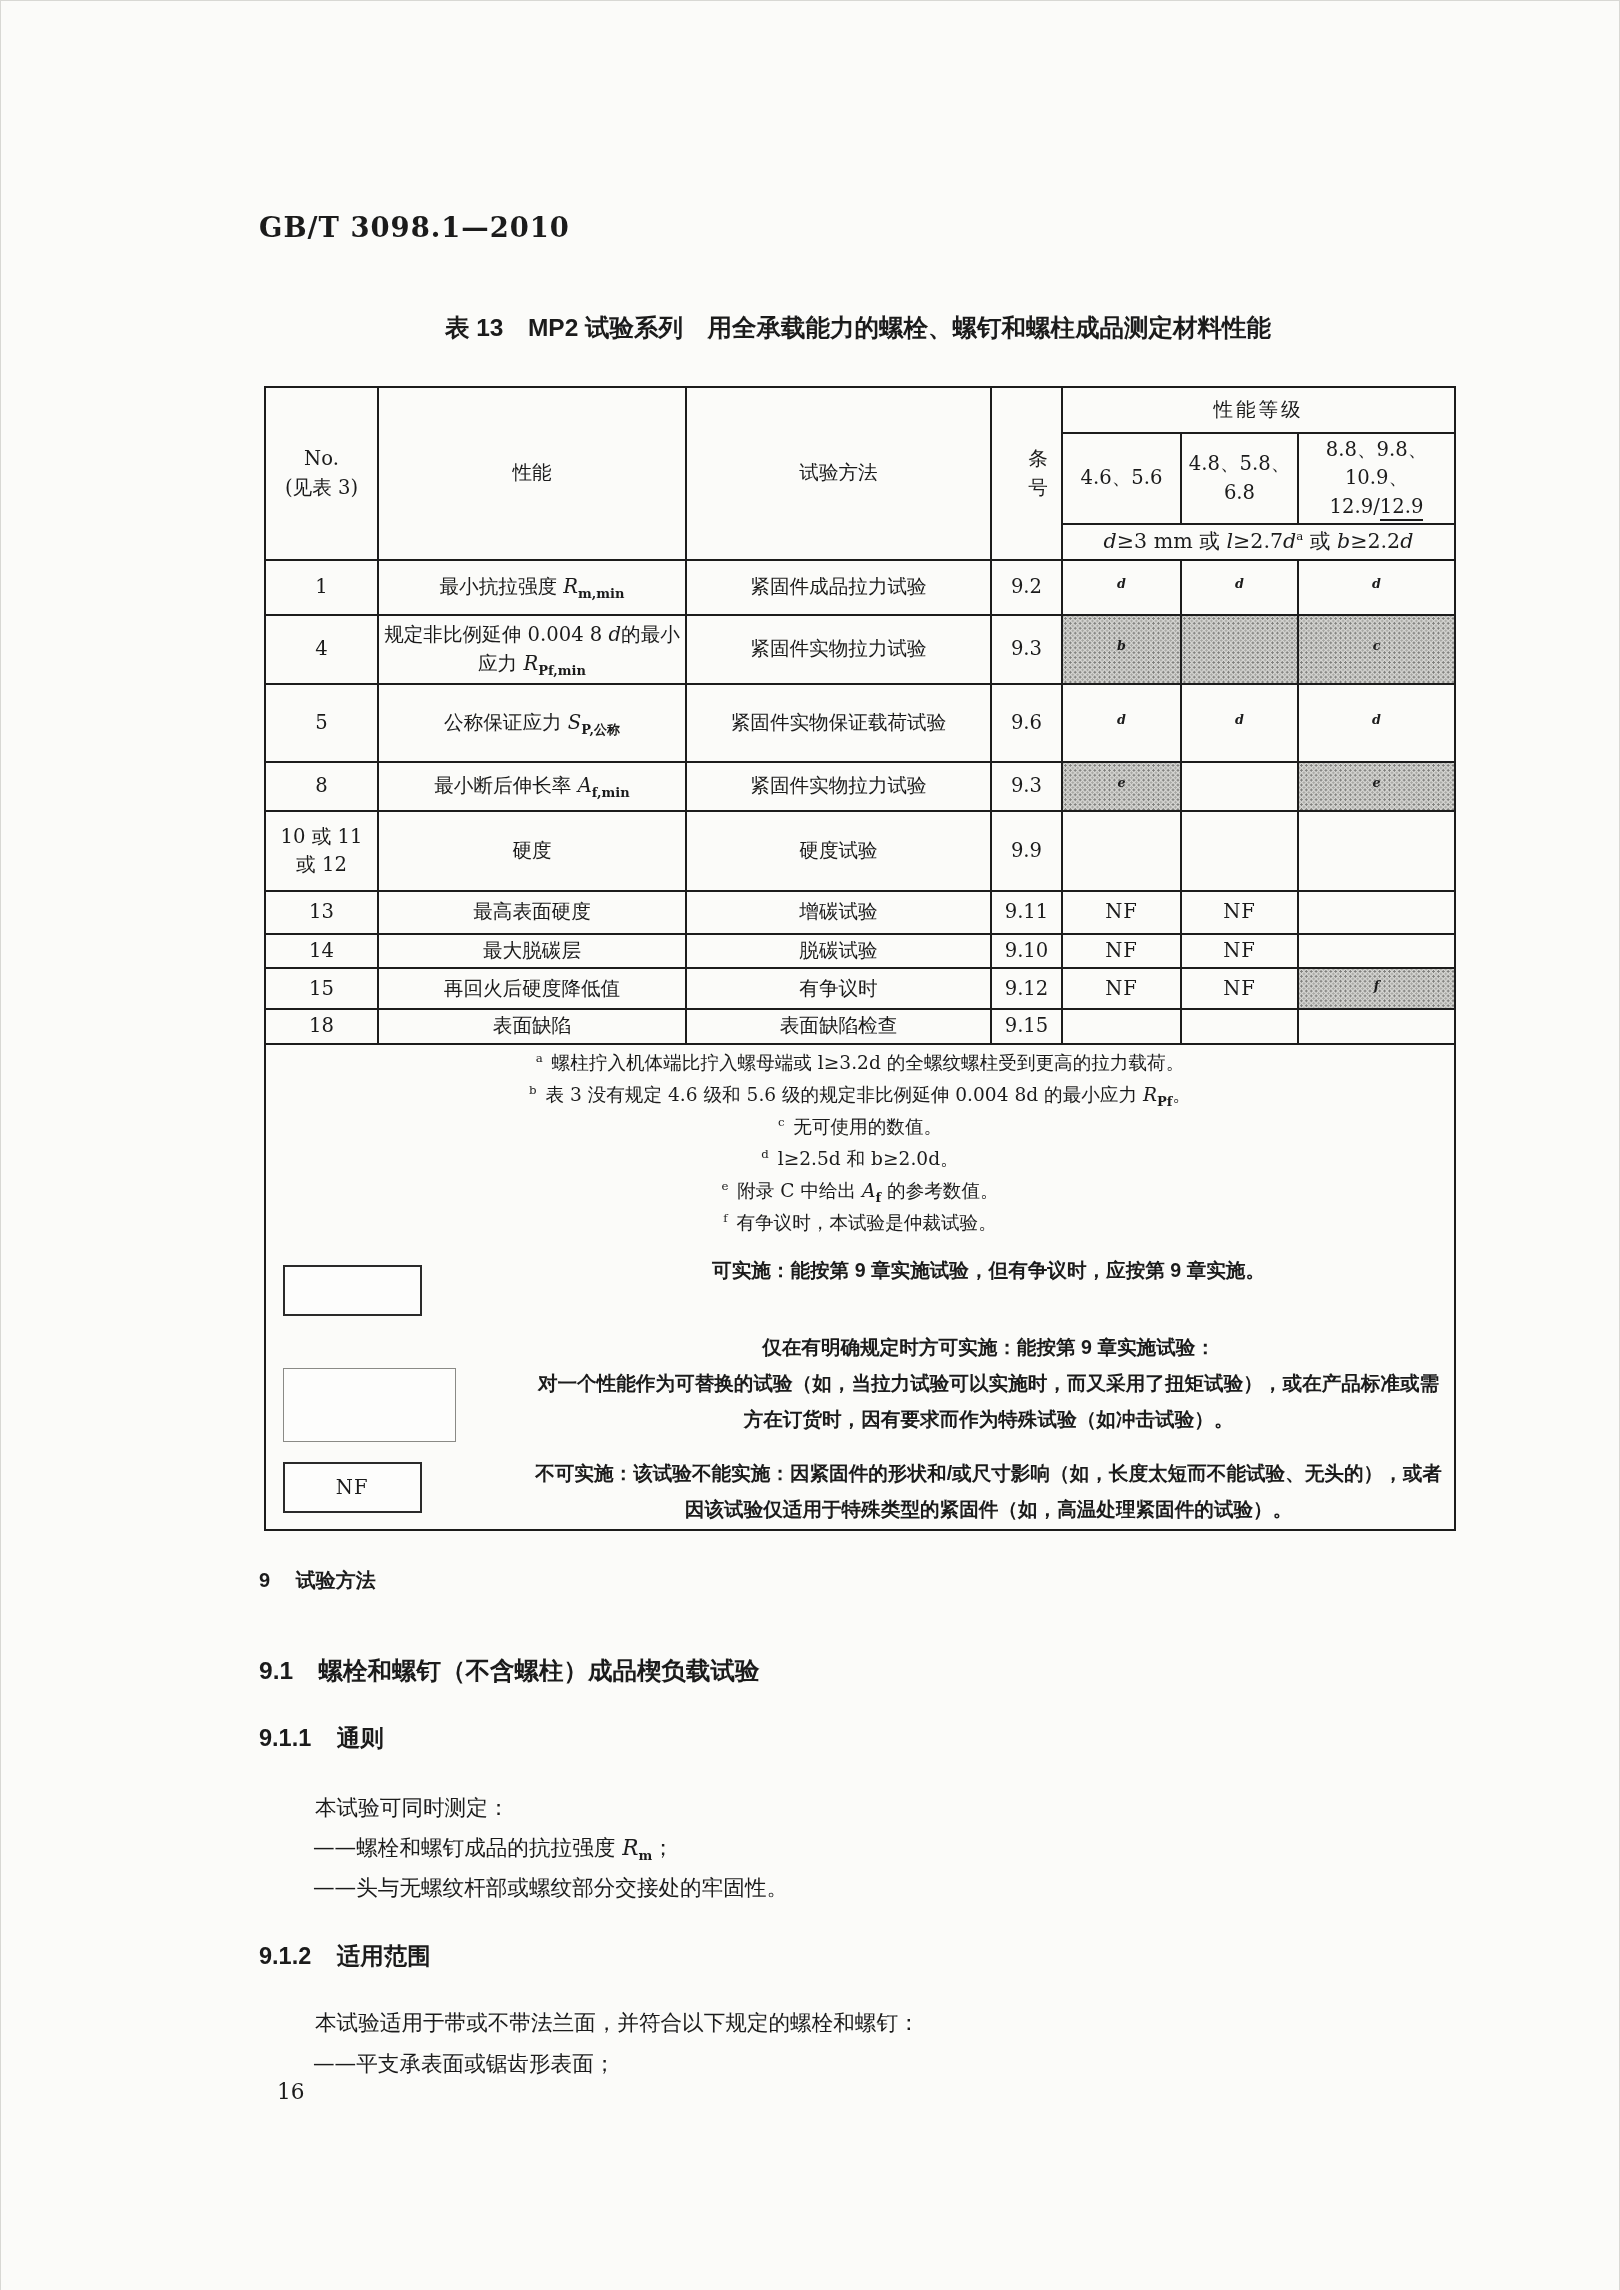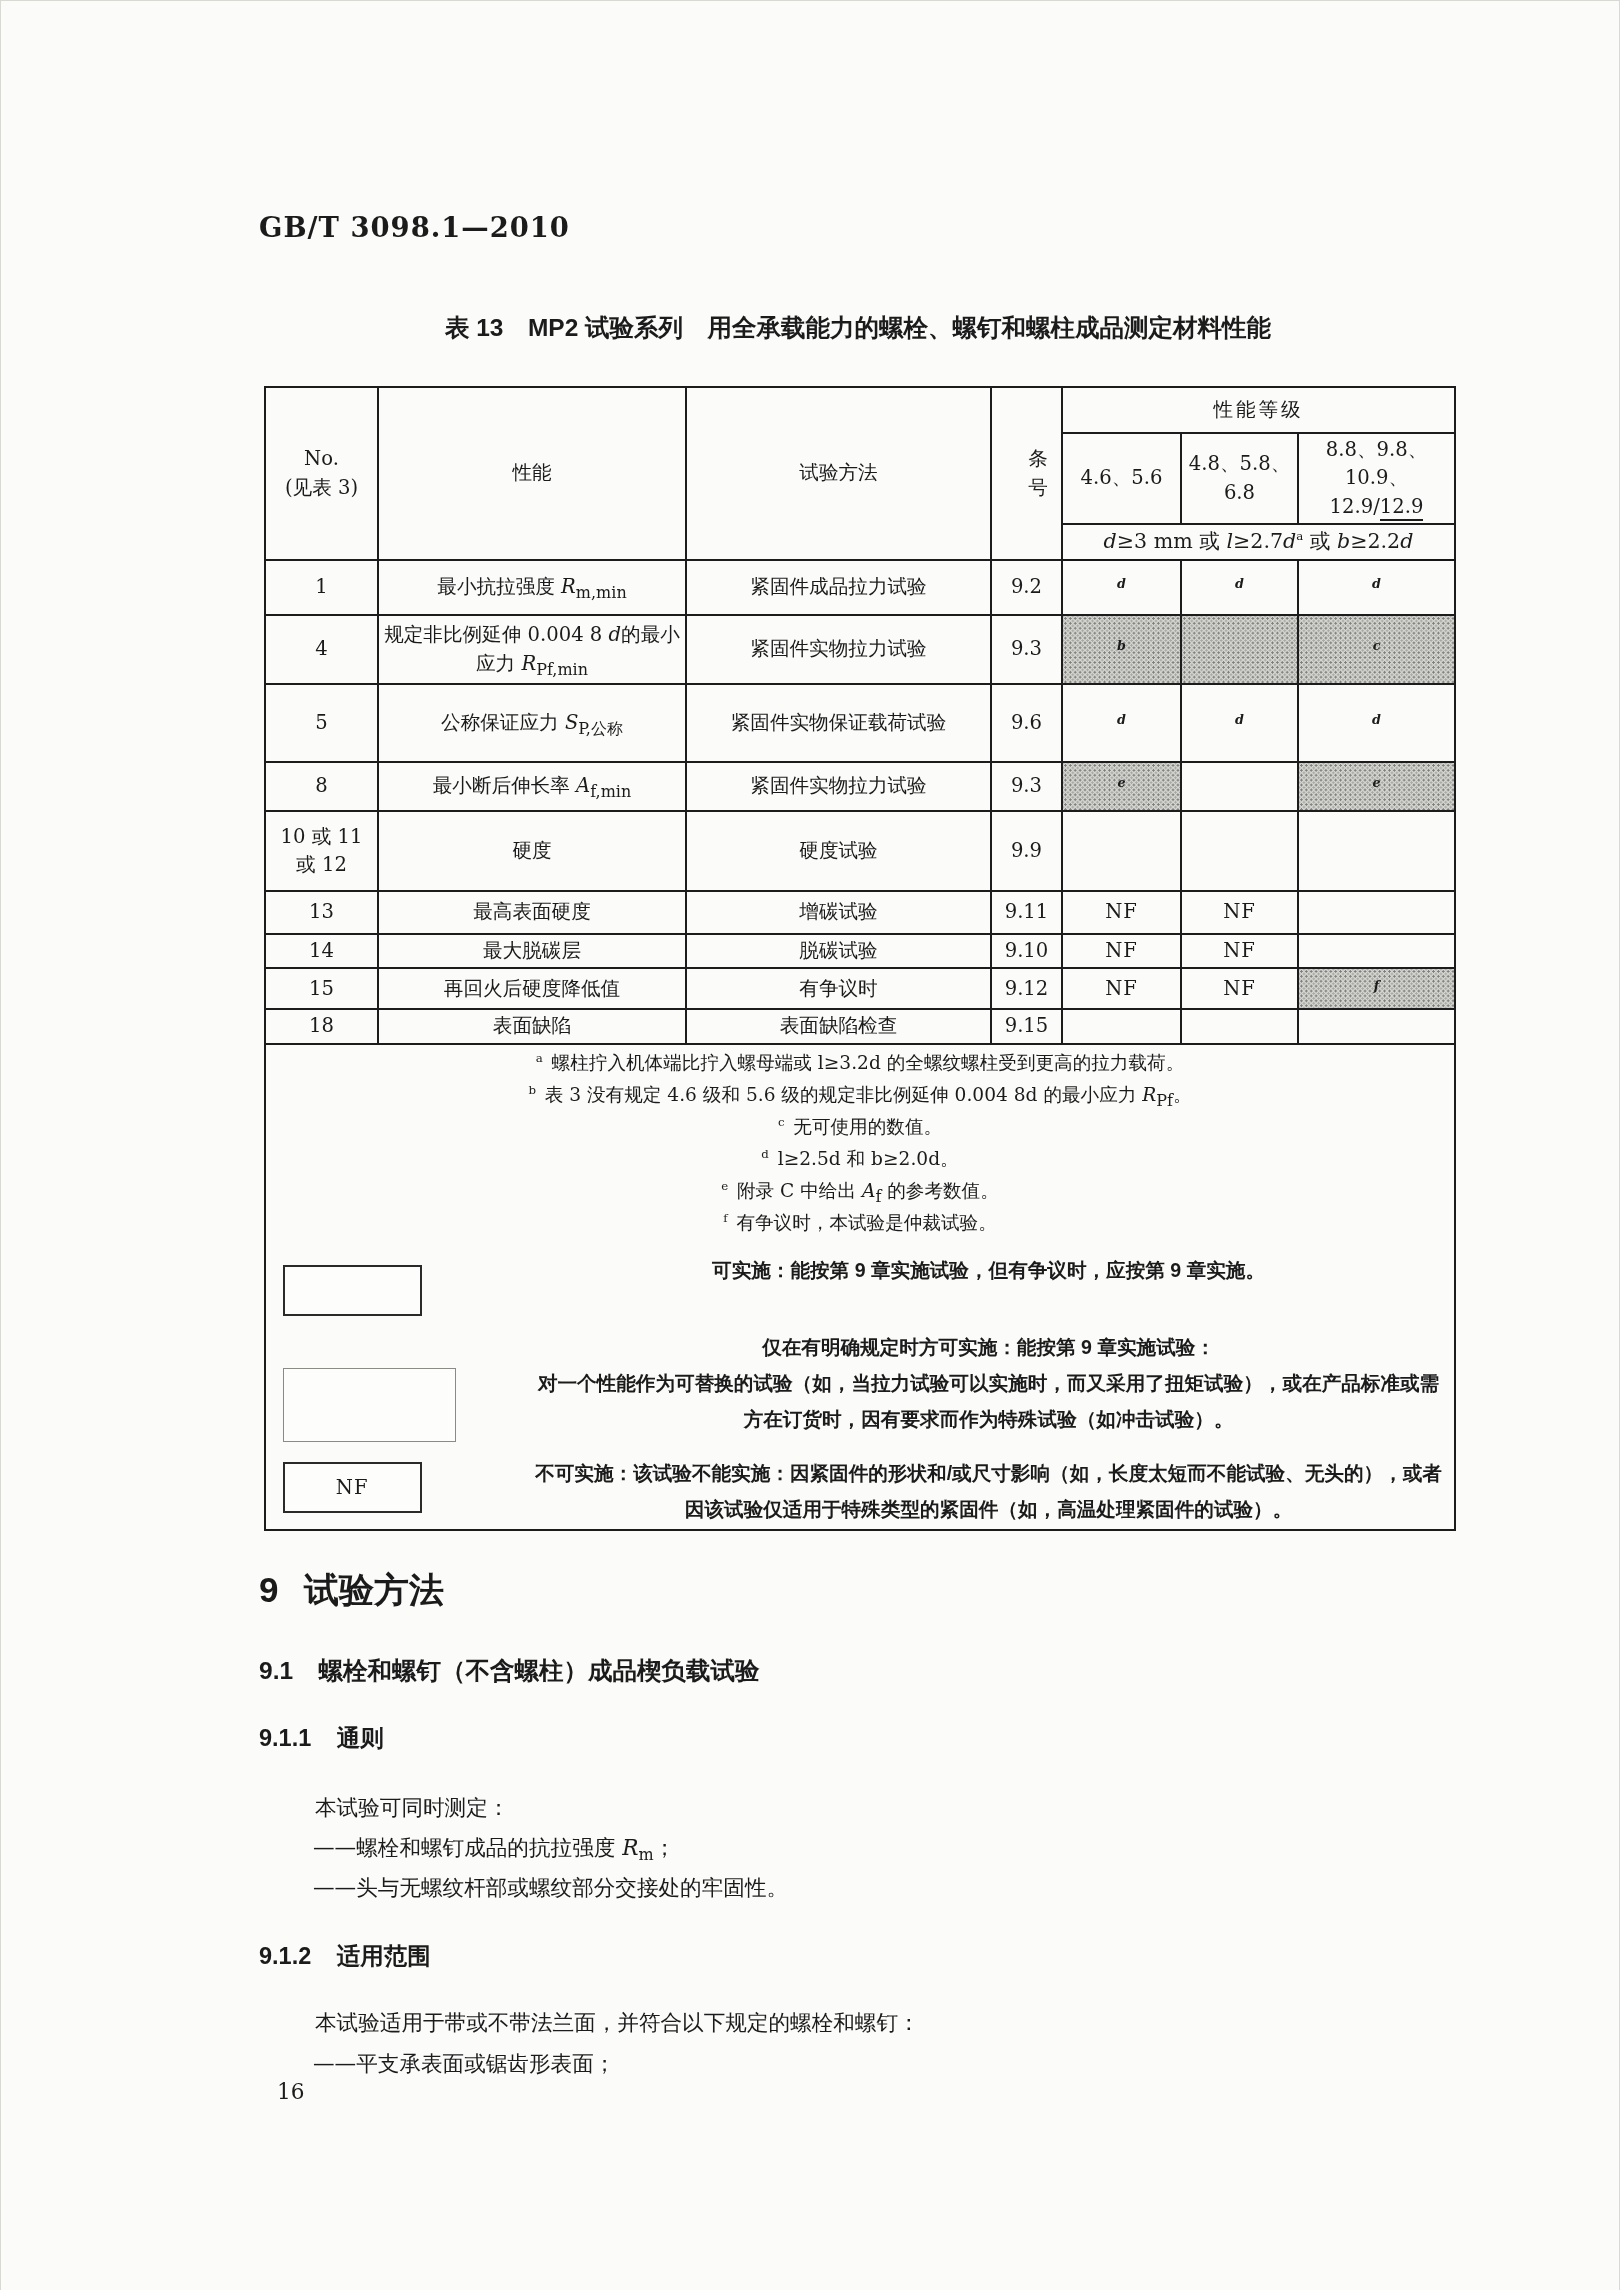--- a/index.html
+++ b/index.html
@@ -34,21 +34,21 @@
   tbody.rows tr:nth-child(1){height:55px;}
   tbody.rows tr:nth-child(2){height:69px;}
   tbody.rows tr:nth-child(3){height:78px;}
   tbody.rows tr:nth-child(4){height:49px;}
   tbody.rows tr:nth-child(5){height:80px;}
   tbody.rows tr:nth-child(6){height:43px;}
   tbody.rows tr:nth-child(7){height:29px;}
   tbody.rows tr:nth-child(8){height:41px;}
   tbody.rows tr:nth-child(9){height:24px;}
   .m{font-family:"DejaVu Serif","Liberation Serif",serif;font-style:italic;}
-  sub{font-size:16px;line-height:0;}
+  sub{font-size:13px;line-height:0;font-weight:bold;}
   sup{font-size:11.8px;line-height:0;}
   .halftone{
     background-color:#d6d6d3;
     background-image:
       radial-gradient(#7d7d7a 1px, rgba(0,0,0,0) 1.1px),
       radial-gradient(#a8a8a4 1px, rgba(0,0,0,0) 1.1px);
     background-size:4.9px 4.9px,4.9px 4.9px;
     background-position:0 0,2.5px 2.5px;
   }
   td[data-kind="shaded"]{
@@ -87,21 +87,21 @@
   }
   .legend-text{
     flex:1;font-size:19.6px;line-height:36px;font-weight:bold;
     font-family:"Liberation Sans","DejaVu Sans",sans-serif;padding-right:5.9px;
   }
   .sec-h{
     position:absolute;left:258px;font-weight:bold;
     font-family:"Liberation Sans","DejaVu Sans",sans-serif;
   }
   .sec-h .num{margin-right:25.5px;}
-  .h1{font-size:35px;} .h2{font-size:24.5px;} .h3{font-size:23.5px;}
+  .h1{font-size:20px;} .h2{font-size:24.5px;} .h3{font-size:23.5px;}
   .para{position:absolute;left:314px;font-size:21.6px;}
   .bullet{position:absolute;left:312px;font-size:21.6px;}
   .page-num{position:absolute;left:276px;top:2078px;font-size:21.6px;}
 </style>
 </head>
 <body>
 
 <div class="std-code">GB/T 3098.1—2010</div>
 
 <div class="tbl-title">表 13　MP2 试验系列　用全承载能力的螺栓、螺钉和螺柱成品测定材料性能</div>

